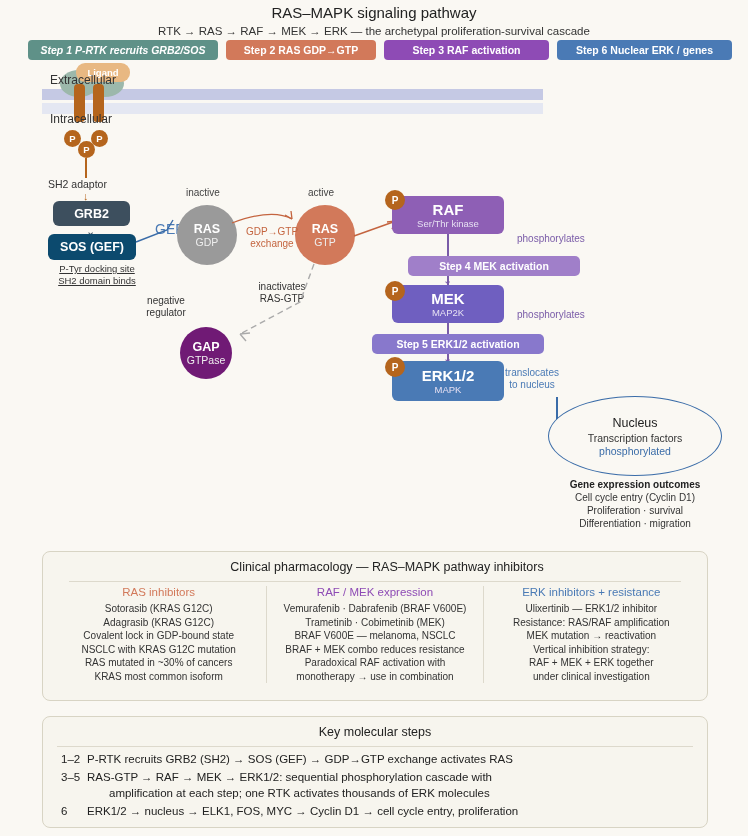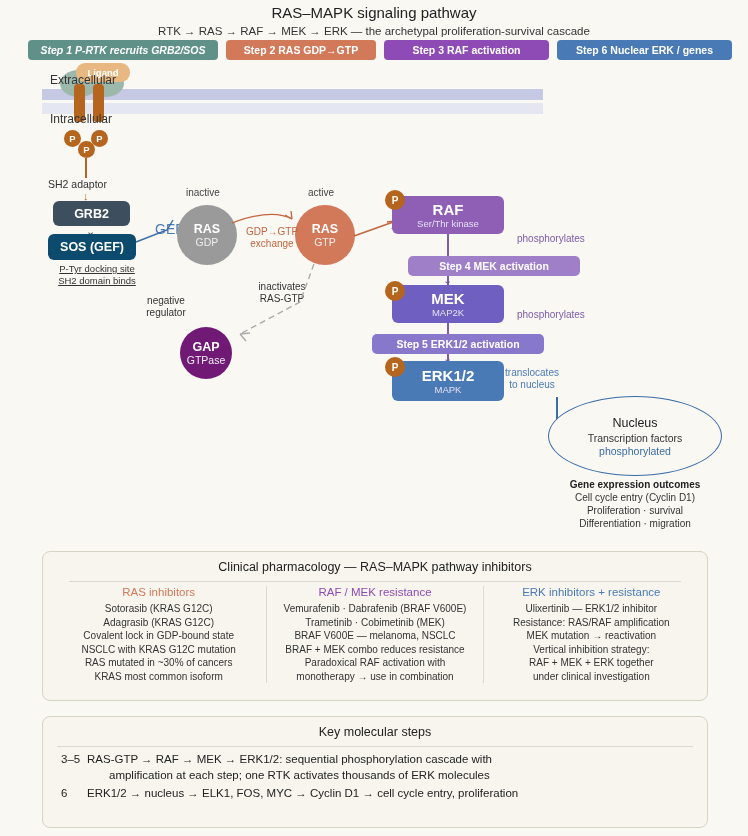--- a/index.html
+++ b/index.html
@@ -150,21 +150,21 @@
   #outcomes{top:478px;left:540px;width:190px;text-align:center;
             font-size:10px;line-height:13px;color:#333;}
   #outcomes .hd{font-weight:bold;color:#222;}
 
   
   .panel{
     background:#f7f5ee;border:1px solid #d8d4c4;border-radius:8px;
   }
   #pharm-panel{top:551px;left:42px;width:664px;height:148px;}
   #pharm-title{
-    position:absolute;top:8px;left:0;width:664px;text-align:center;
+    position:absolute;top:8px;left:12px;width:664px;text-align:center;
     font-size:12.5px;color:#222;
   }
   #pharm-rule{position:absolute;top:29px;left:26px;width:612px;height:1px;background:#ddd9cc;}
   #pharm-cols{position:absolute;top:34px;left:8px;width:648px;display:flex;}
   .pharm-col{flex:1;text-align:center;padding:0 6px;}
   .pharm-col + .pharm-col{border-left:1px solid #ddd9cc;}
   .pc-head{font-size:11.5px;margin-bottom:4px;}
   .pc-line{font-size:10px;line-height:13.5px;color:#333;}
   #col0 .pc-head{color:#d2795a;}
   #col1 .pc-head{color:#8e4bb5;}
@@ -331,21 +331,21 @@
       <div class="pc-head">RAS inhibitors</div>
       <div class="pc-line">Sotorasib (KRAS G12C)</div>
       <div class="pc-line">Adagrasib (KRAS G12C)</div>
       <div class="pc-line">Covalent lock in GDP-bound state</div>
       <div class="pc-line">NSCLC with KRAS G12C mutation</div>
       <div class="pc-line">RAS mutated in ~30% of cancers</div>
       <div class="pc-line">KRAS most common isoform</div>
     </div>
 
     <div class="pharm-col" id="col1">
-      <div class="pc-head">RAF / MEK resistance</div>
+      <div class="pc-head">RAF / MEK expression</div>
       <div class="pc-line">Vemurafenib · Dabrafenib (BRAF V600E)</div>
       <div class="pc-line">Trametinib · Cobimetinib (MEK)</div>
       <div class="pc-line">BRAF V600E — melanoma, NSCLC</div>
       <div class="pc-line">BRAF + MEK combo reduces resistance</div>
       <div class="pc-line">Paradoxical RAF activation with</div>
       <div class="pc-line">monotherapy → use in combination</div>
     </div>
 
     <div class="pharm-col" id="col2">
       <div class="pc-head">ERK inhibitors + resistance</div>
@@ -358,20 +358,24 @@
     </div>
 
   </div>
 </div>
 
 <div class="abs panel" id="steps-panel">
   <div id="steps-title">Key molecular steps</div>
   <div id="steps-rule"></div>
   <div id="steps-list">
 
+    <div class="step-row">
+      <span class="step-num">1–2</span>
+      <span class="step-txt">P-RTK recruits GRB2 (SH2) → SOS (GEF) → GDP→GTP exchange activates RAS</span>
+    </div>
 
     <div class="step-row">
       <span class="step-num">3–5</span>
       <span class="step-txt">
         <span>RAS-GTP → RAF → MEK → ERK1/2: sequential phosphorylation cascade with</span>
         <span class="cont">amplification at each step; one RTK activates thousands of ERK molecules</span>
       </span>
     </div>
 
     <div class="step-row">

